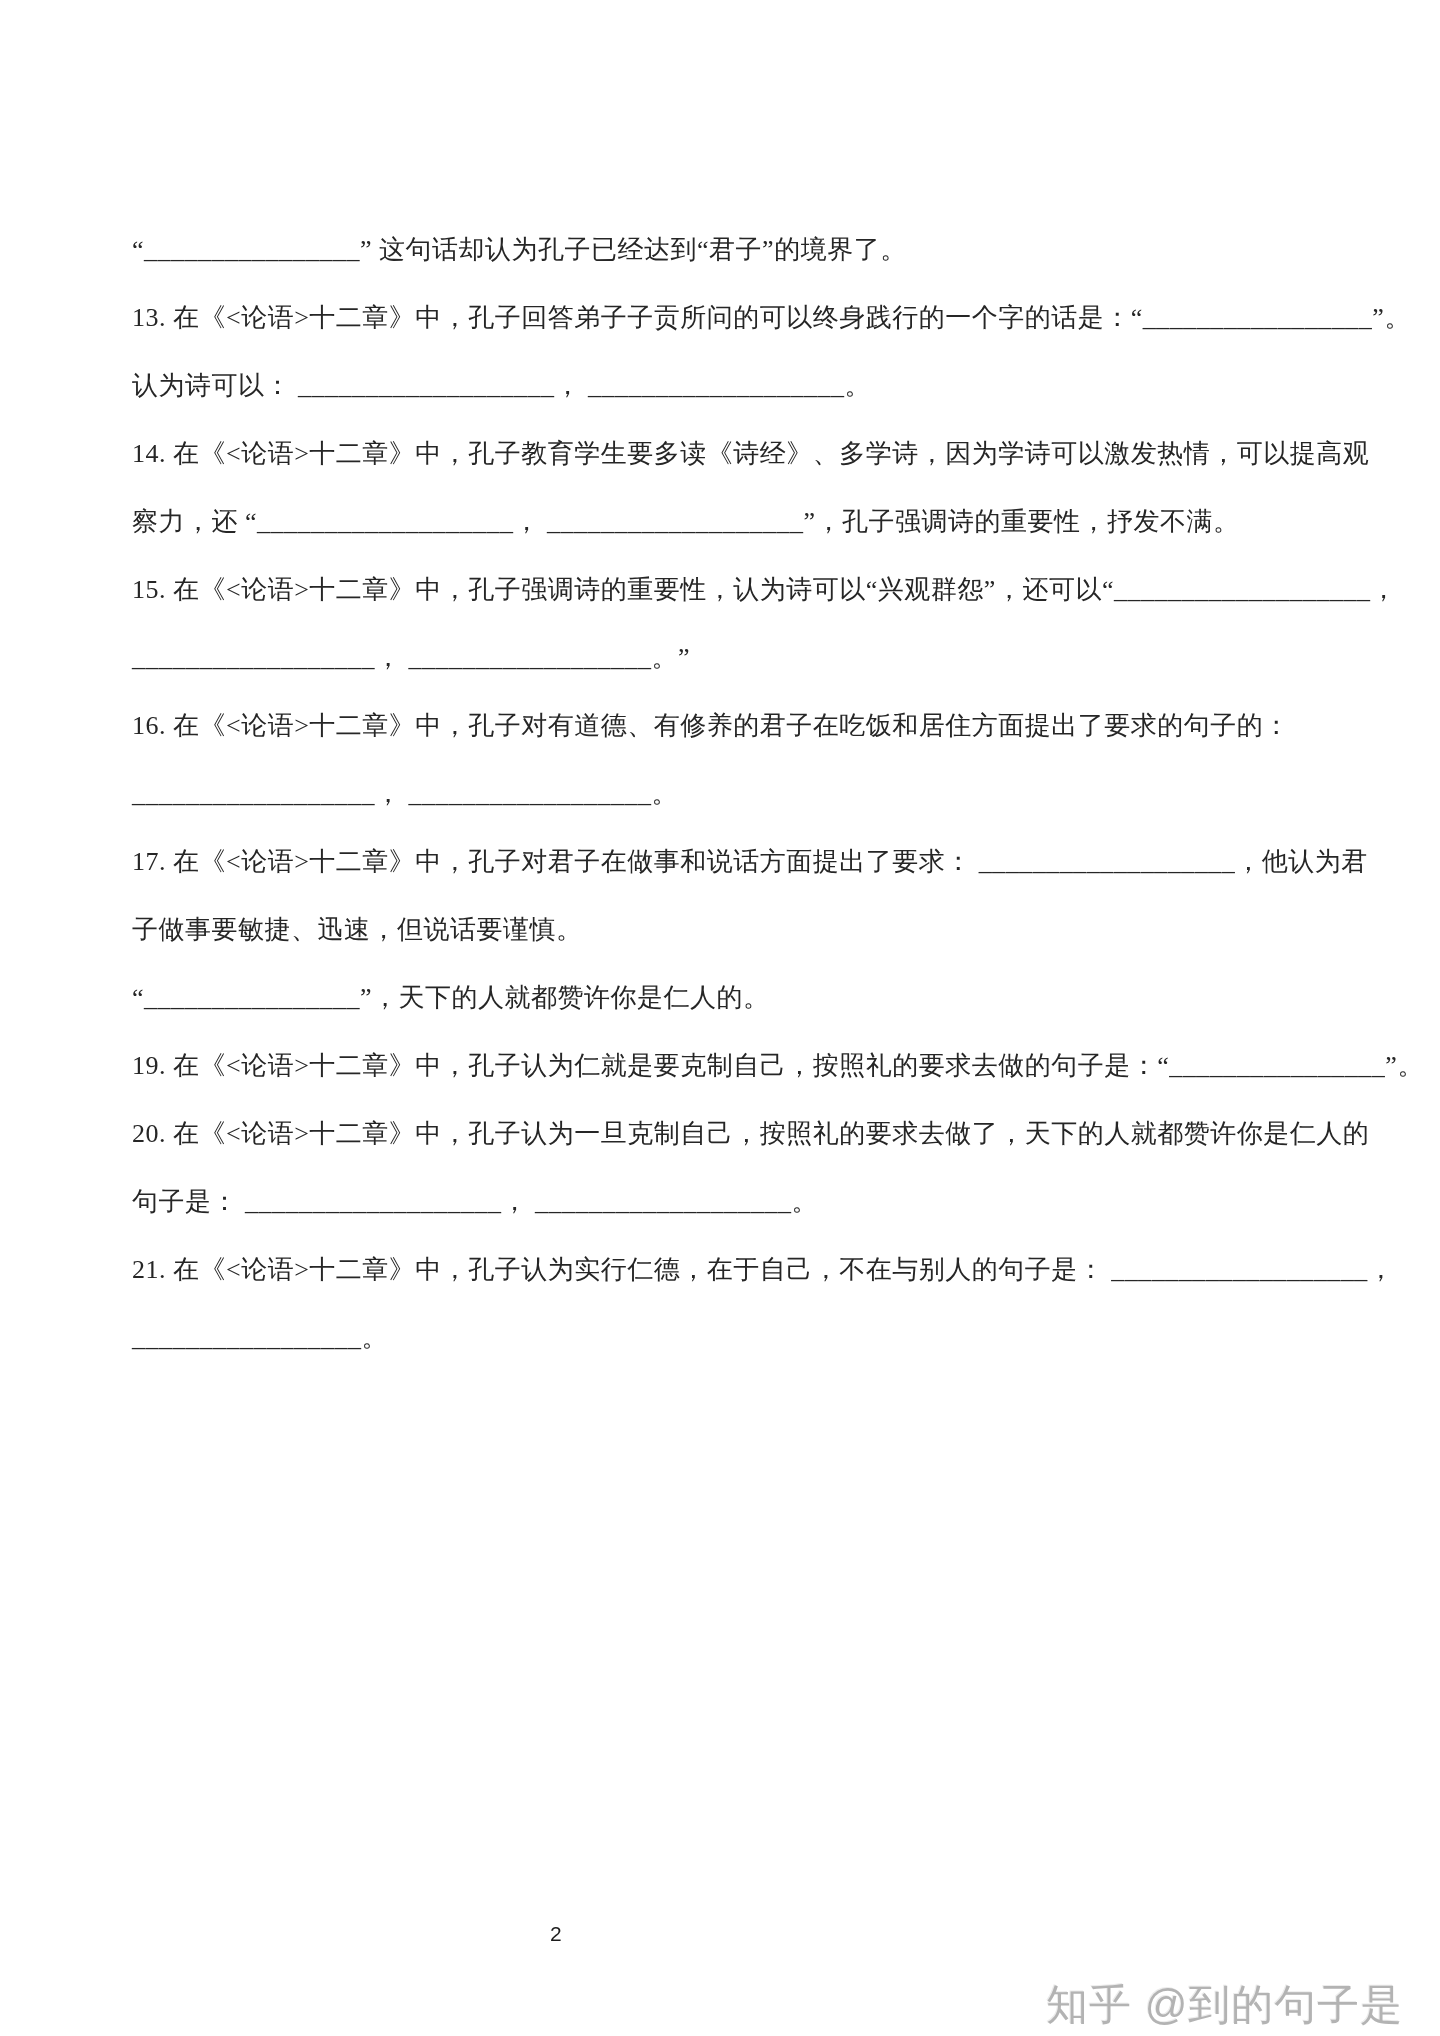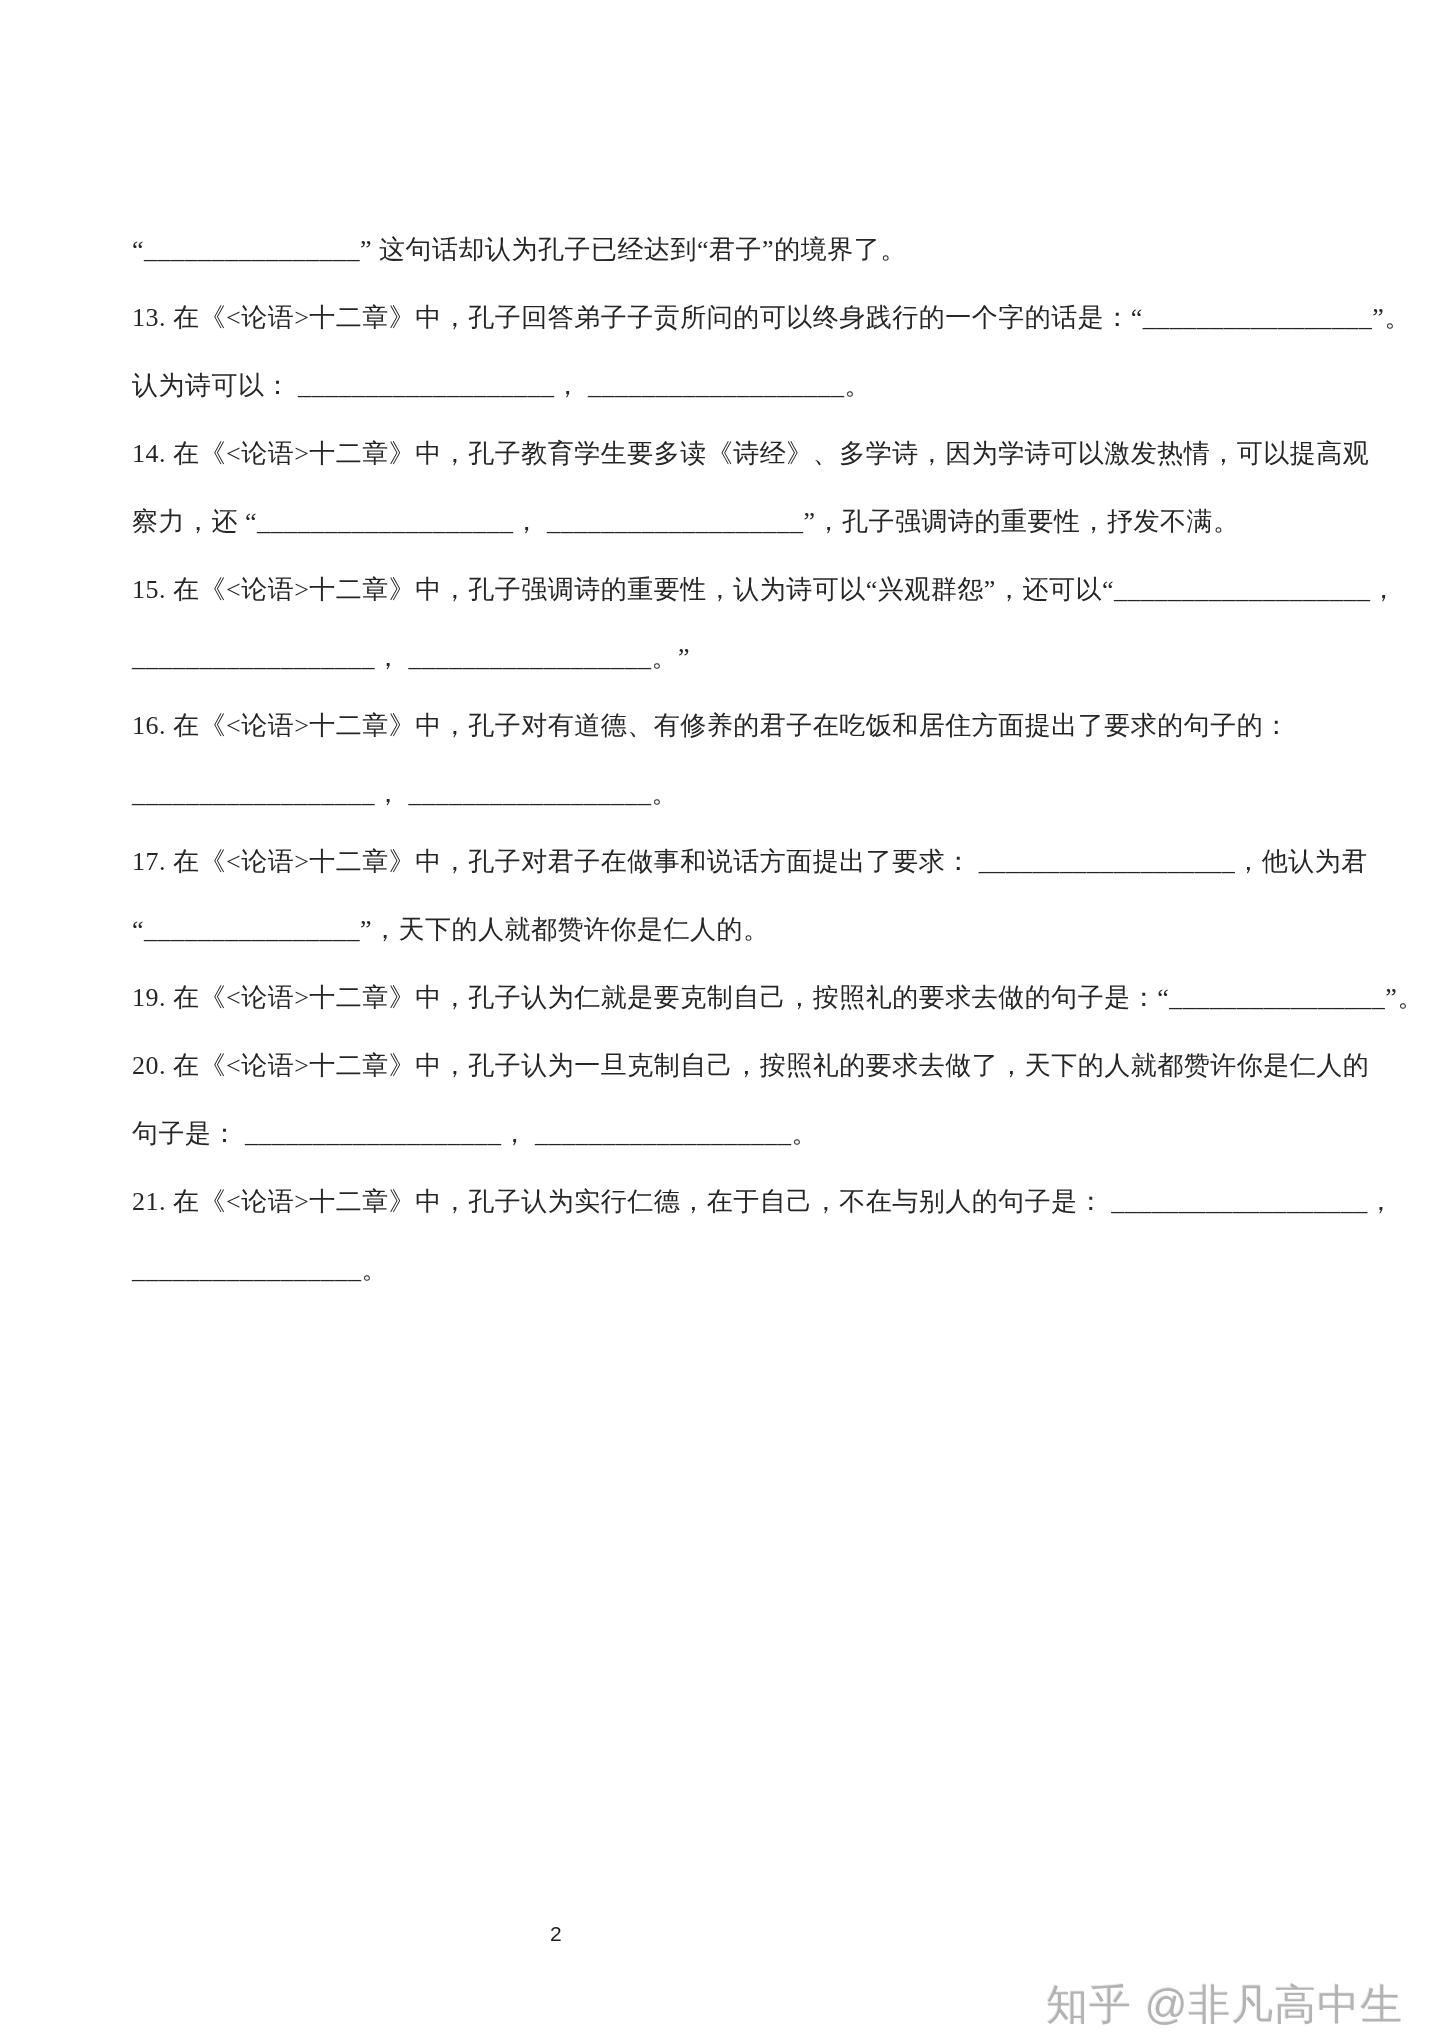--- a/index.html
+++ b/index.html
@@ -60,22 +60,23 @@
       <div class="line">“________________” 这句话却认为孔子已经达到“君子”的境界了。</div>
       <div class="line">13. 在《&lt;论语&gt;十二章》中，孔子回答弟子子贡所问的可以终身践行的一个字的话是：“_________________”。</div>
       <div class="line">认为诗可以： ___________________， ___________________。</div>
       <div class="line">14. 在《&lt;论语&gt;十二章》中，孔子教育学生要多读《诗经》、多学诗，因为学诗可以激发热情，可以提高观</div>
       <div class="line">察力，还 “___________________， ___________________”，孔子强调诗的重要性，抒发不满。</div>
       <div class="line">15. 在《&lt;论语&gt;十二章》中，孔子强调诗的重要性，认为诗可以“兴观群怨”，还可以“___________________，</div>
       <div class="line">__________________， __________________。”</div>
       <div class="line">16. 在《&lt;论语&gt;十二章》中，孔子对有道德、有修养的君子在吃饭和居住方面提出了要求的句子的：</div>
       <div class="line">__________________， __________________。</div>
       <div class="line">17. 在《&lt;论语&gt;十二章》中，孔子对君子在做事和说话方面提出了要求： ___________________，他认为君</div>
+      <div class="line">子做事要敏捷、迅速，但说话要谨慎。</div>
       <div class="line">“________________”，天下的人就都赞许你是仁人的。</div>
       <div class="line">19. 在《&lt;论语&gt;十二章》中，孔子认为仁就是要克制自己，按照礼的要求去做的句子是：“________________”。</div>
       <div class="line">20. 在《&lt;论语&gt;十二章》中，孔子认为一旦克制自己，按照礼的要求去做了，天下的人就都赞许你是仁人的</div>
       <div class="line">句子是： ___________________， ___________________。</div>
       <div class="line">21. 在《&lt;论语&gt;十二章》中，孔子认为实行仁德，在于自己，不在与别人的句子是： ___________________，</div>
       <div class="line">_________________。</div>
     </div>
   <div class="page-number">2</div>
-  <div class="watermark">知乎 @非凡高中生</div>
+  <div class="watermark">知乎 @到的句子是</div>
 </div>
 
 </body></html>

